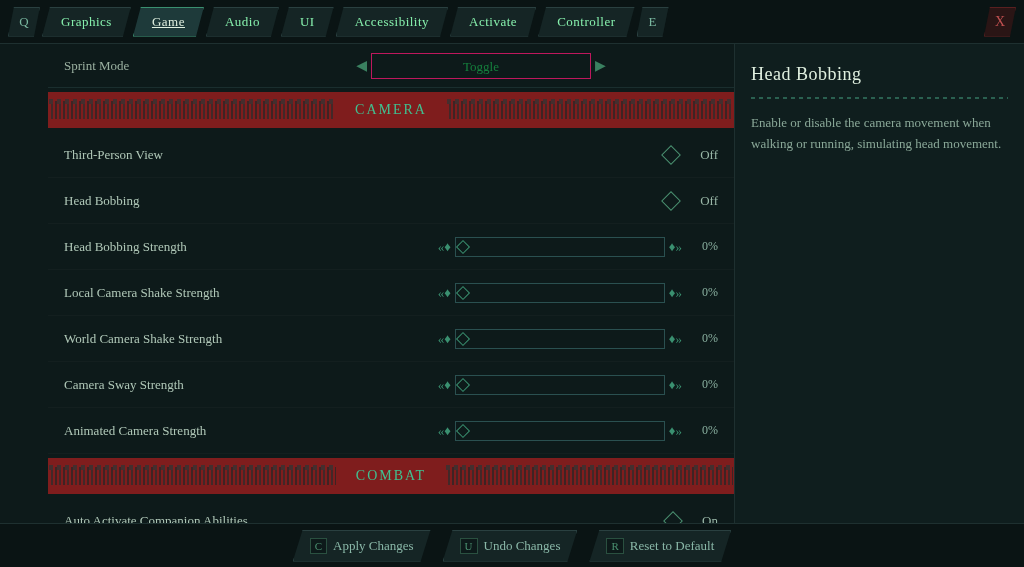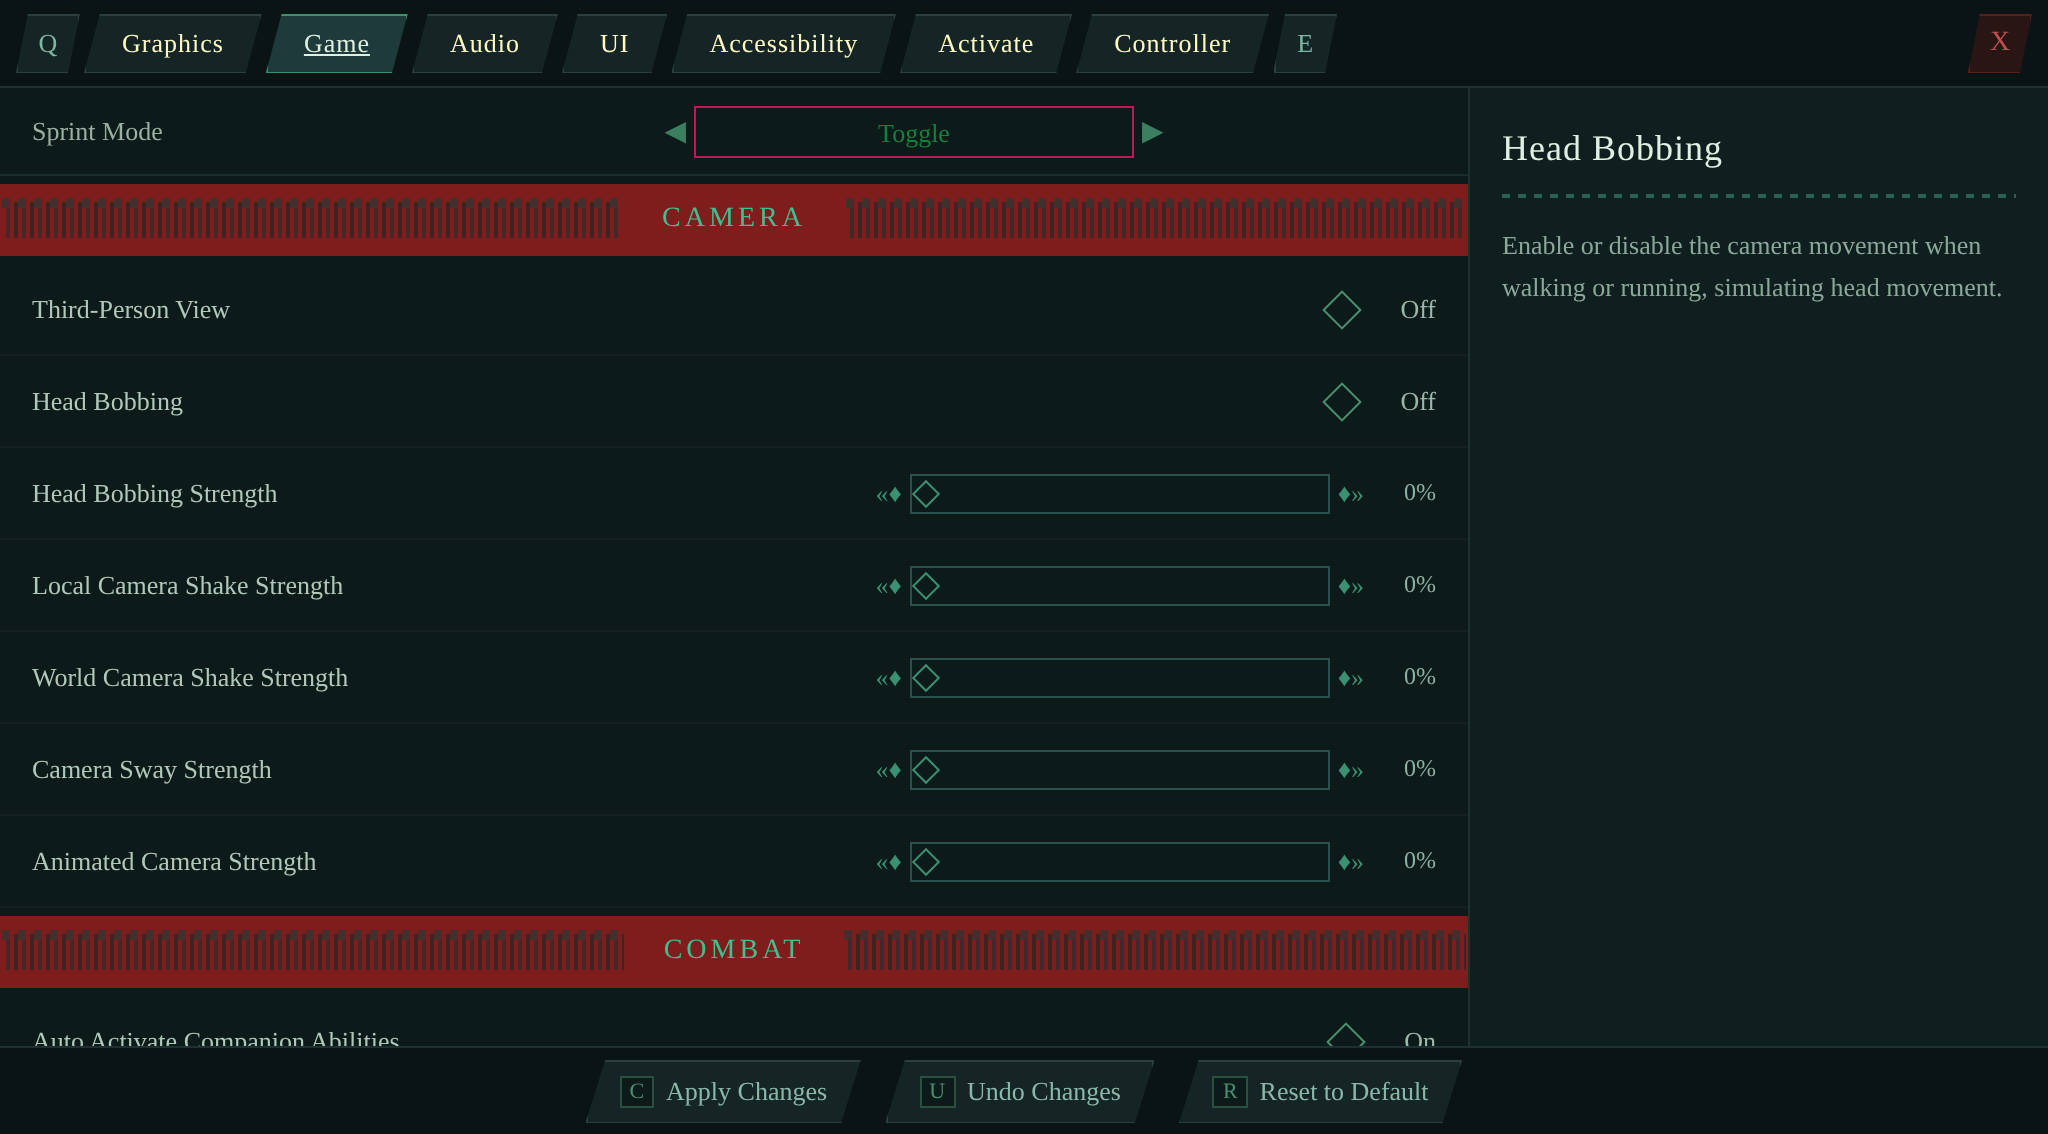--- a/index.html
+++ b/index.html
@@ -35,21 +35,21 @@
       font-size: 13px;
       cursor: pointer;
       clip-path: polygon(6px 0%, 100% 0%, calc(100% - 6px) 100%, 0% 100%);
     }
 
     .nav-tab {
       height: 30px;
       padding: 0 18px;
       background: #152525;
       border: 1px solid #2a4040;
-      color: #fef9c3;
+      color: #86efac;
       font-family: 'Georgia', serif;
       font-size: 13px;
       cursor: pointer;
       display: flex; align-items: center; justify-content: center;
       clip-path: polygon(8px 0%, 100% 0%, calc(100% - 8px) 100%, 0% 100%);
       letter-spacing: 0.5px;
     }
 
     .nav-tab.active {
       background: #1e3a3a;
@@ -78,20 +78,21 @@
       height: calc(567px - 44px - 44px);
     }
 
     
     .left-panel {
       flex: 1;
       overflow-y: auto;
       background: #0d1a1a;
       scrollbar-width: thin;
       scrollbar-color: #2a5050 #0d1a1a;
+      margin-left: 48px;
     }
 
     .left-panel::-webkit-scrollbar { width: 6px; }
     .left-panel::-webkit-scrollbar-track { background: #0d1a1a; }
     .left-panel::-webkit-scrollbar-thumb { background: #2a5050; }
 
     
     .sprint-row {
       display: flex;
       align-items: center;

